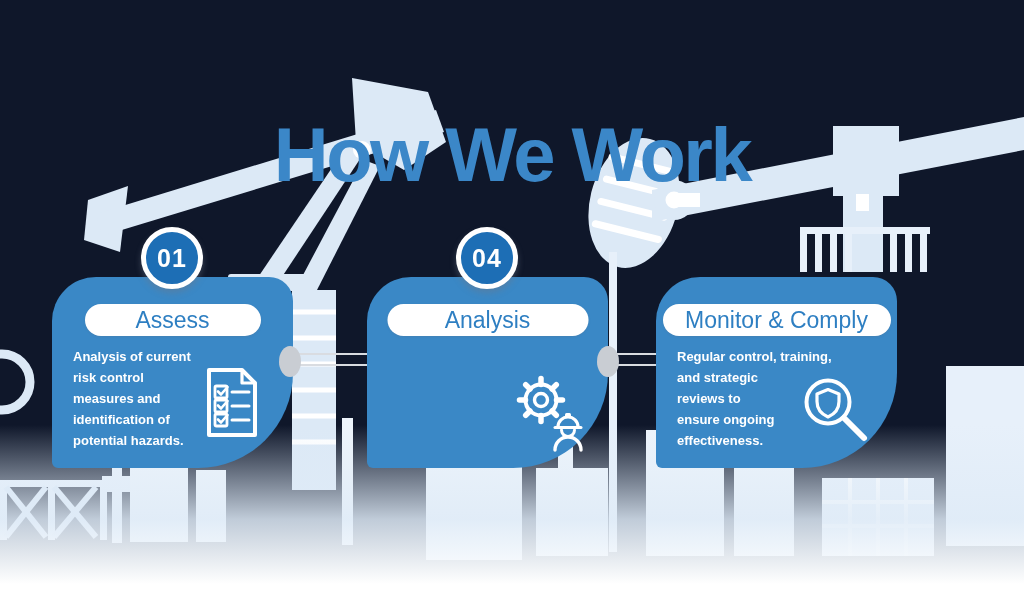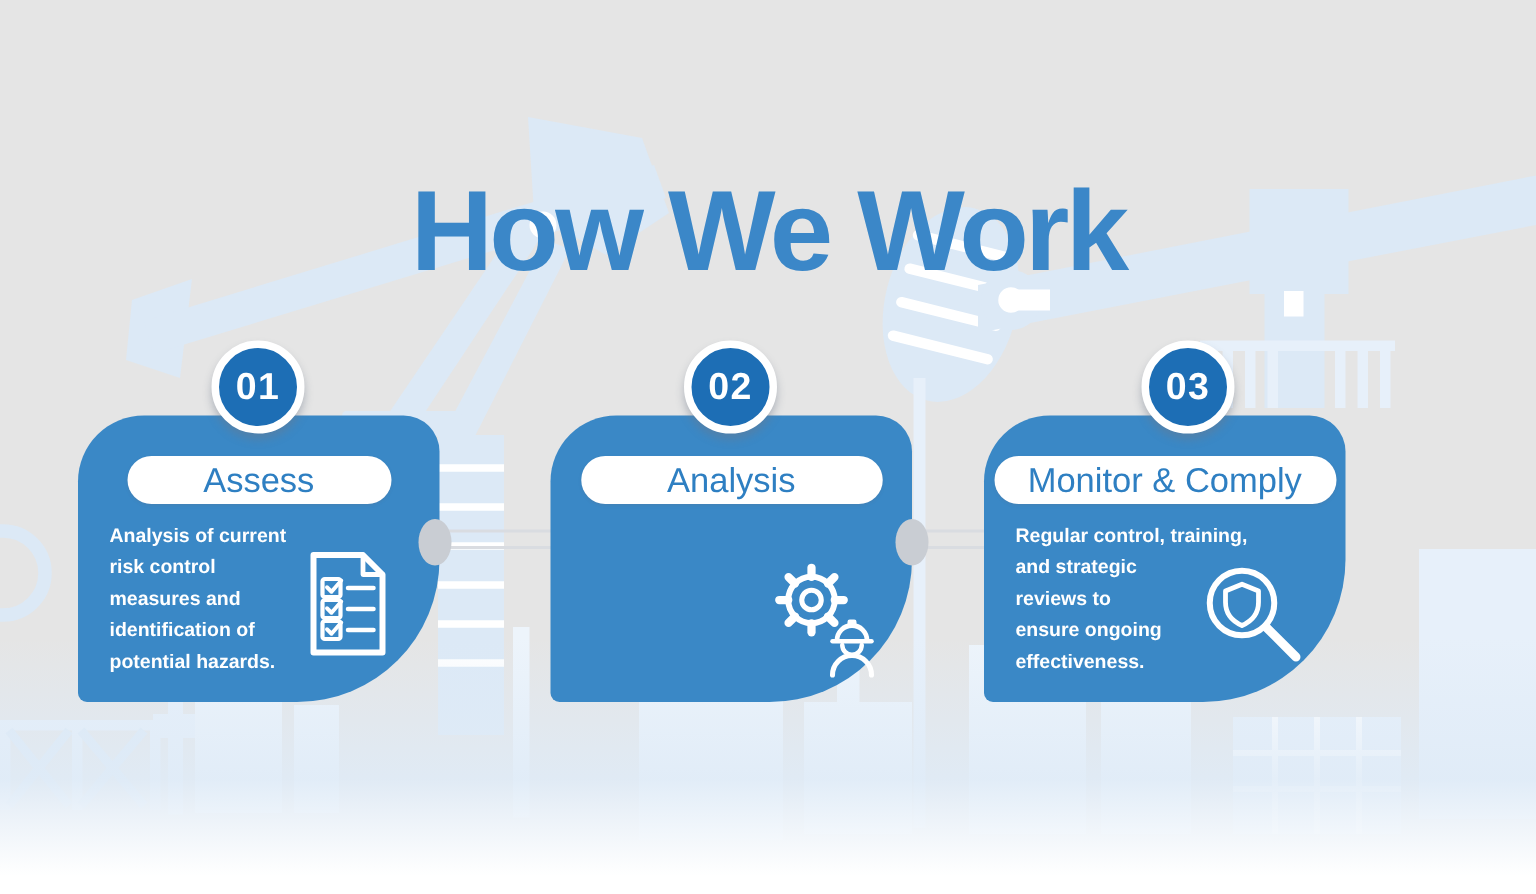--- a/index.html
+++ b/index.html
@@ -1,18 +1,18 @@
 <!DOCTYPE html>
 <html><head>
 <meta charset="utf-8">
 <style>
   html,body{margin:0;padding:0;background:#fff;}
   .stage{
     position:relative;width:1024px;height:588px;overflow:hidden;
-    background:#e5e5e5;font-family:"Liberation Sans",sans-serif;
+    background:#0f172a;font-family:"Liberation Sans",sans-serif;
   }
   .bg-svg{position:absolute;left:0;top:0;width:1024px;height:596px;z-index:0;}
   .bottom-fade{
     position:absolute;left:0;right:0;top:425px;height:171px;z-index:1;
     background:linear-gradient(to bottom, rgba(231,240,249,0) 0%, rgba(223,235,247,0.85) 55%, #ffffff 93%);
   }
   .page-title{
     position:absolute;top:66px;left:0;width:1024px;text-align:center;z-index:2;
     font-size:76px;line-height:1;font-weight:bold;letter-spacing:-2.5px;color:#3b87c8;
   }
@@ -241,19 +241,16 @@
     </svg>
   </div>
 
   <div class="node n1"></div>
   <div class="node n2"></div>
 
   <div class="badge b1">
     <span>01</span>
   </div>
   <div class="badge b2">
-    <span>02</span>
-  </div>
-  <div class="badge b3">
-    <span>03</span>
+    <span>04</span>
   </div>
 
 </div>
 
 </body></html>

